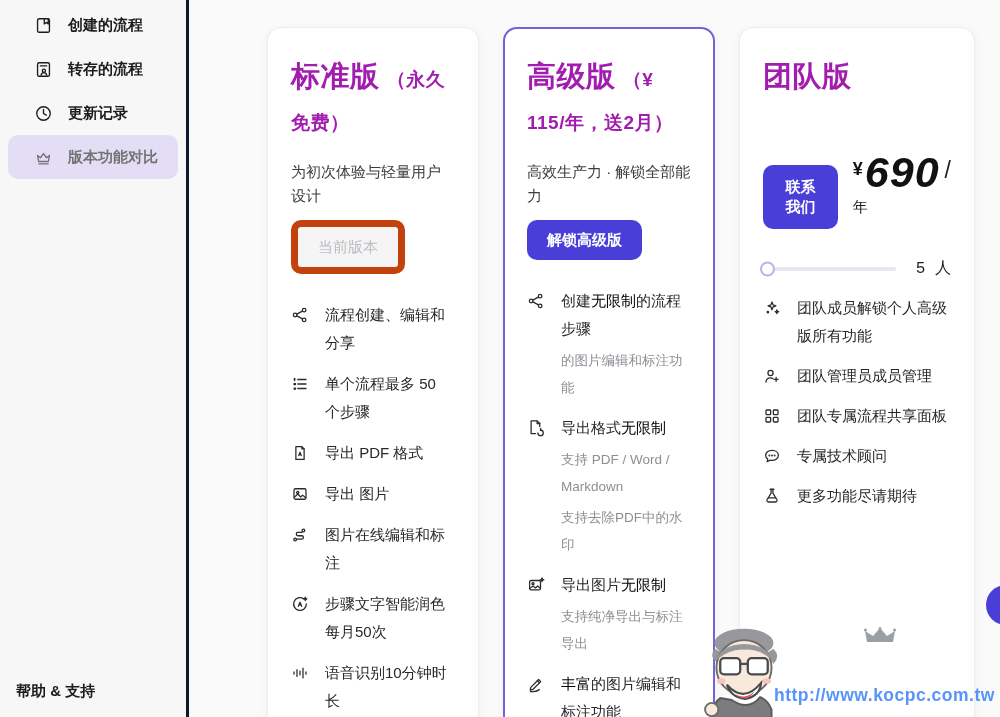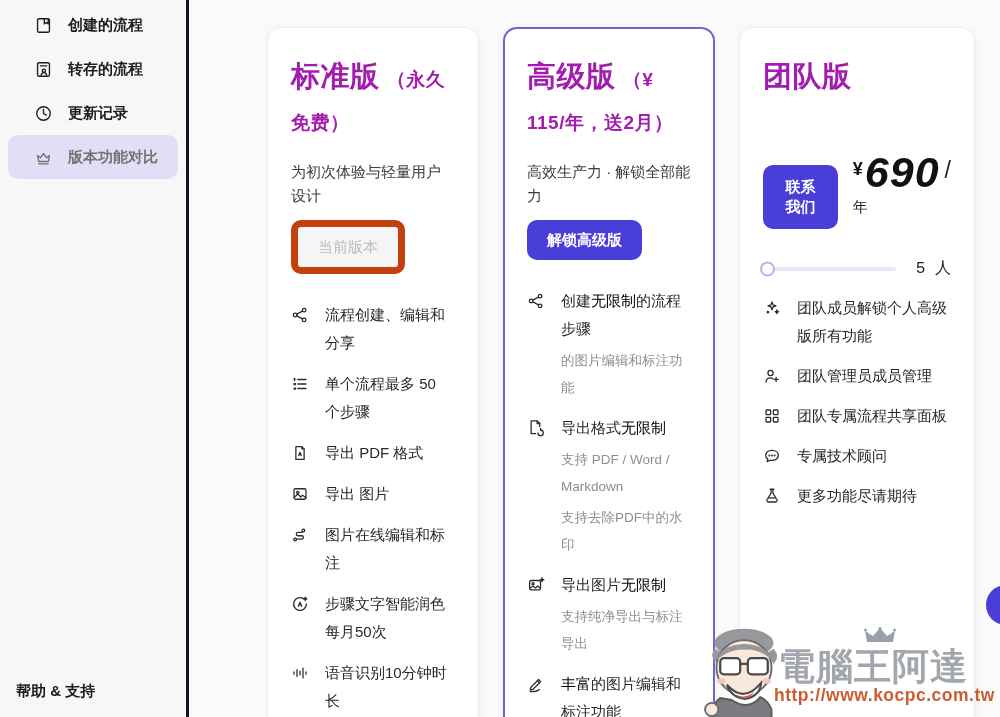--- a/index.html
+++ b/index.html
@@ -86,21 +86,21 @@
   .wm-mascot { position:absolute; left:2px; top:6px; width:88px; height:95px; }
   .wm-crown { position:absolute; left:166px; top:9px; width:32px; height:18px; }
   .wm-title {
     position:absolute; left:80px; top:24px;
     font-size:37px; font-weight:800; color:#9ba0a8; letter-spacing:1px;
     font-family:"Liberation Sans","DejaVu Sans",sans-serif; opacity:.92;
     white-space:nowrap;
   }
   .wm-url {
     position:absolute; left:76px; top:67px;
-    font-size:17.5px; font-weight:700; color:#c2410c; letter-spacing:.5px; opacity:.85;
+    font-size:17.5px; font-weight:700; color:#3b82f6; letter-spacing:.5px; opacity:.85;
     white-space:nowrap;
   }
 </style>
 </head>
 <body>
 
 <aside class="sidebar">
   <nav class="side-nav">
     <div class="side-item">
       <span class="s-icon">
@@ -414,15 +414,14 @@
     <ellipse cx="69" cy="60" rx="4.5" ry="3" fill="#f3c6c0"></ellipse>
     <path d="M20 78 Q14 82 12 92 L12 100 L74 100 L74 90 Q70 80 62 77 Q50 92 32 80 Z" fill="#7b7b80" stroke="#5a5a5a" stroke-width="2"></path>
     <circle cx="11" cy="90" r="7" fill="#f8e9da" stroke="#6b6b6b" stroke-width="2"></circle>
   </svg>
   <svg class="wm-crown" viewBox="0 0 32 18">
     <path d="M3 15 L1 4 L9 9 L16 1 L23 9 L31 4 L29 15 Z" fill="#9ba0a8"></path>
     <circle cx="1.5" cy="3" r="1.5" fill="#9ba0a8"></circle>
       <circle cx="16" cy="1.5" r="1.5" fill="#9ba0a8"></circle>
       <circle cx="30.5" cy="3" r="1.5" fill="#9ba0a8"></circle>
   </svg>
-  <div class="wm-title">電腦王阿達</div>
   <div class="wm-url">http://www.kocpc.com.tw</div>
 </div>
 
 </body></html>

